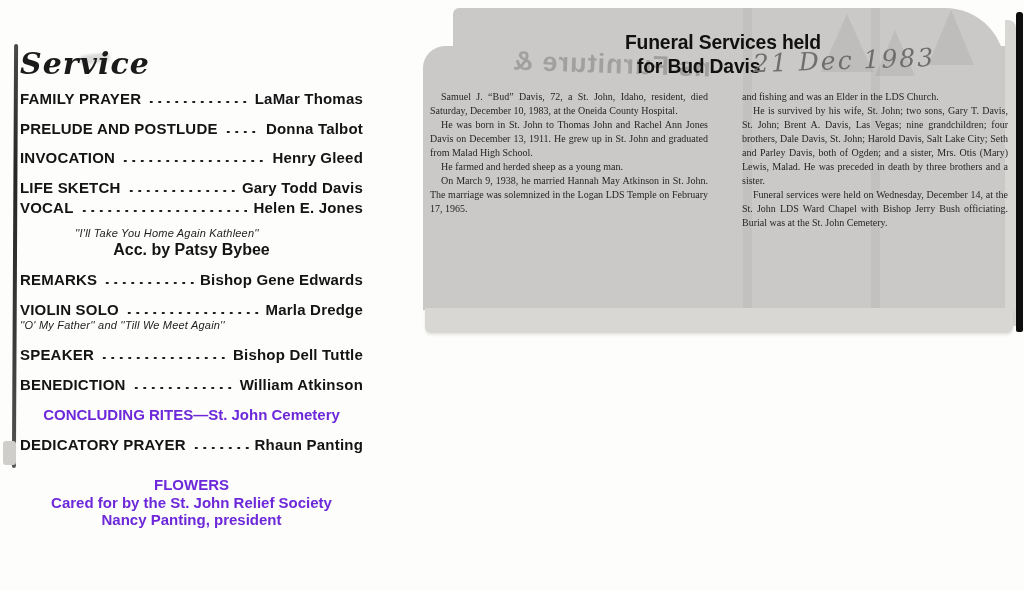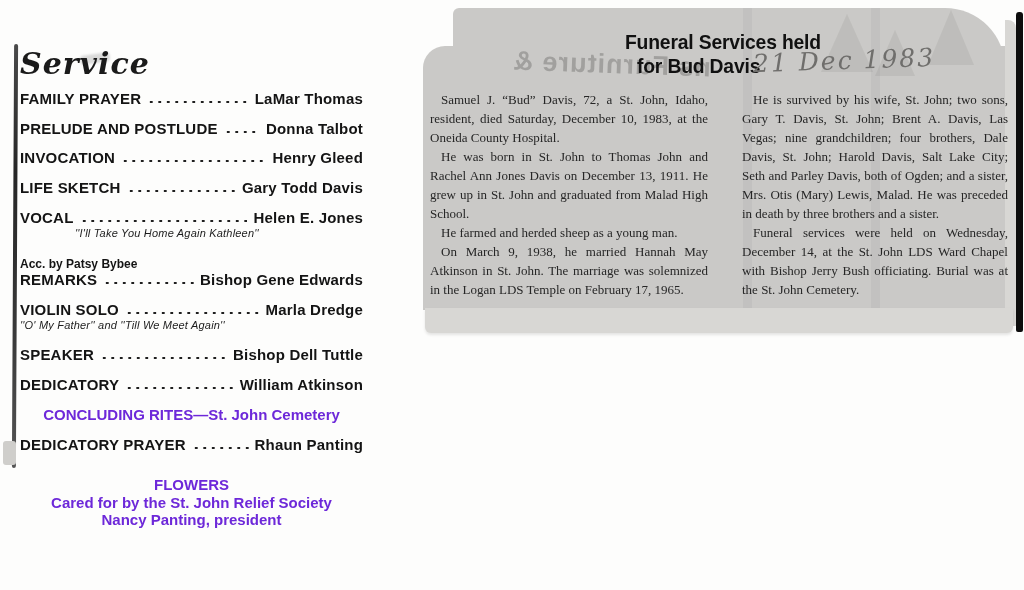--- a/index.html
+++ b/index.html
@@ -17,21 +17,21 @@
   .prog-title{position:absolute;left:20px;width:343px;top:46px;text-align:left;
               font-family:"DejaVu Serif",serif;font-style:italic;font-weight:600;
               font-size:30px;color:#1a1a1a;letter-spacing:1px;}
 
   .prow{position:absolute;left:20px;width:343px;display:flex;align-items:flex-end;
         color:#141414;font-weight:bold;font-size:15px;letter-spacing:.2px;white-space:nowrap;}
   .leader{flex:1;height:4px;margin:0 6px 3px 6px;
           background-image:radial-gradient(circle,#1f1f1f 1.2px,rgba(0,0,0,0) 1.5px);
           background-size:8.5px 4px;background-repeat:repeat-x;background-position:0 0;}
   .psub{position:absolute;color:#1c1c1c;font-weight:normal;font-style:italic;font-size:11px;letter-spacing:.2px;}
-  .pright{position:absolute;left:20px;width:343px;text-align:left;font-weight:bold;font-size:12px;color:#141414;margin-top:16px;}
+  .pright{position:absolute;left:20px;width:343px;text-align:center;font-weight:bold;font-size:16px;color:#141414;}
   .pcenter{position:absolute;left:20px;width:343px;text-align:center;font-weight:bold;font-size:15px;color:#6d28d9;}
 
   
   .clipping{position:absolute;left:423px;top:8px;width:596px;height:325px;}
   .clip-top{position:absolute;left:30px;top:0;width:552px;height:72px;background:#cac9c7;
             border-radius:6px 60px 0 0;}
   .clip-main{position:absolute;left:0;top:38px;width:582px;height:264px;background:#cac9c7;
              border-radius:22px 0 0 0;}
   .clip-rightband{position:absolute;left:582px;top:12px;width:11px;height:306px;background:#d8d7d4;
                   border-radius:0 8px 0 0;}
@@ -50,21 +50,21 @@
   .tree.t3{left:505px;top:2px;border-left:23px solid transparent;border-right:23px solid transparent;
            border-bottom:55px solid #77766f;}
 
   .headline1{position:absolute;left:202px;top:22px;font-weight:bold;font-size:21px;color:#111;
              white-space:nowrap;transform:scaleX(.92);transform-origin:left;letter-spacing:-.2px;}
   .headline2{position:absolute;left:214px;top:46px;font-weight:bold;font-size:21px;color:#111;
              white-space:nowrap;transform:scaleX(.92);transform-origin:left;letter-spacing:-.2px;}
   .handwriting{position:absolute;left:330px;top:38px;font-family:"DejaVu Serif",serif;font-style:italic;
                font-size:25px;color:#6f6e6c;letter-spacing:2px;transform:rotate(-2deg);white-space:nowrap;}
 
-  .ncol{position:absolute;top:82px;font-family:"Liberation Serif",serif;font-size:13px;line-height:19px;
+  .ncol{position:absolute;top:82px;font-family:"Liberation Serif",serif;font-size:10px;line-height:14px;
         color:#262626;text-align:justify;}
   .ncol p{margin:0;text-indent:11px;}
   .ncol p.no-indent{text-indent:0;}
   .ncol-left{left:7px;width:278px;}
   .ncol-right{left:319px;width:266px;}
 
   .black-bar{position:absolute;left:1016px;top:12px;width:7px;height:320px;background:#0d0d0d;
              border-radius:3px 3px 2px 2px;}
 </style>
 </head>
@@ -92,21 +92,21 @@
     <div class="prow" style="top:149px">
       <span>INVOCATION</span>
       <span class="leader"></span>
       <span>Henry Gleed</span>
     </div>
     <div class="prow" style="top:179px">
       <span>LIFE SKETCH</span>
       <span class="leader"></span>
       <span>Gary Todd Davis</span>
     </div>
-    <div class="prow" style="top:209px">
+    <div class="prow" style="top:199px">
       <span>VOCAL</span>
       <span class="leader"></span>
       <span>Helen E. Jones</span>
     </div>
     <div class="psub" style="left:75px;top:227px">''I'll Take You Home Again Kathleen''</div>
     <div class="pright" style="top:241px">Acc. by Patsy Bybee</div>
 
     <div class="prow" style="top:271px">
       <span>REMARKS</span>
       <span class="leader"></span>
@@ -118,21 +118,21 @@
       <span>Marla Dredge</span>
     </div>
     <div class="psub" style="left:20px;top:319px">''O' My Father'' and ''Till We Meet Again''</div>
 
     <div class="prow" style="top:346px">
       <span>SPEAKER</span>
       <span class="leader"></span>
       <span>Bishop Dell Tuttle</span>
     </div>
     <div class="prow" style="top:376px">
-      <span>DEDICATORY</span>
+      <span>BENEDICTION</span>
       <span class="leader"></span>
       <span>William Atkinson</span>
     </div>
 
     <div class="pcenter" style="top:406px">CONCLUDING RITES—St. John Cemetery</div>
 
     <div class="prow" style="top:436px">
       <span>DEDICATORY PRAYER</span>
       <span class="leader"></span>
       <span>Rhaun Panting</span>
@@ -160,19 +160,20 @@
     <div class="headline2">for Bud Davis</div>
     <div class="handwriting">21 Dec 1983</div>
 
     <div class="ncol ncol-left">
       <p>Samuel J. “Bud” Davis, 72, a St. John, Idaho, resident, died Saturday, December 10, 1983, at the Oneida County Hospital.</p>
       <p>He was born in St. John to Thomas John and Rachel Ann Jones Davis on December 13, 1911. He grew up in St. John and graduated from Malad High School.</p>
       <p>He farmed and herded sheep as a young man.</p>
       <p>On March 9, 1938, he married Hannah May Atkinson in St. John. The marriage was solemnized in the Logan LDS Temple on February 17, 1965.</p>
     </div>
     <div class="ncol ncol-right">
+      <p class="no-indent">and fishing and was an Elder in the LDS Church.</p>
       <p>He is survived by his wife, St. John; two sons, Gary T. Davis, St. John; Brent A. Davis, Las Vegas; nine grandchildren; four brothers, Dale Davis, St. John; Harold Davis, Salt Lake City; Seth and Parley Davis, both of Ogden; and a sister, Mrs. Otis (Mary) Lewis, Malad. He was preceded in death by three brothers and a sister.</p>
       <p>Funeral services were held on Wednesday, December 14, at the St. John LDS Ward Chapel with Bishop Jerry Bush officiating. Burial was at the St. John Cemetery.</p>
     </div>
   </div>
 
   <div class="black-bar"></div>
 </div>
 
 </body></html>

